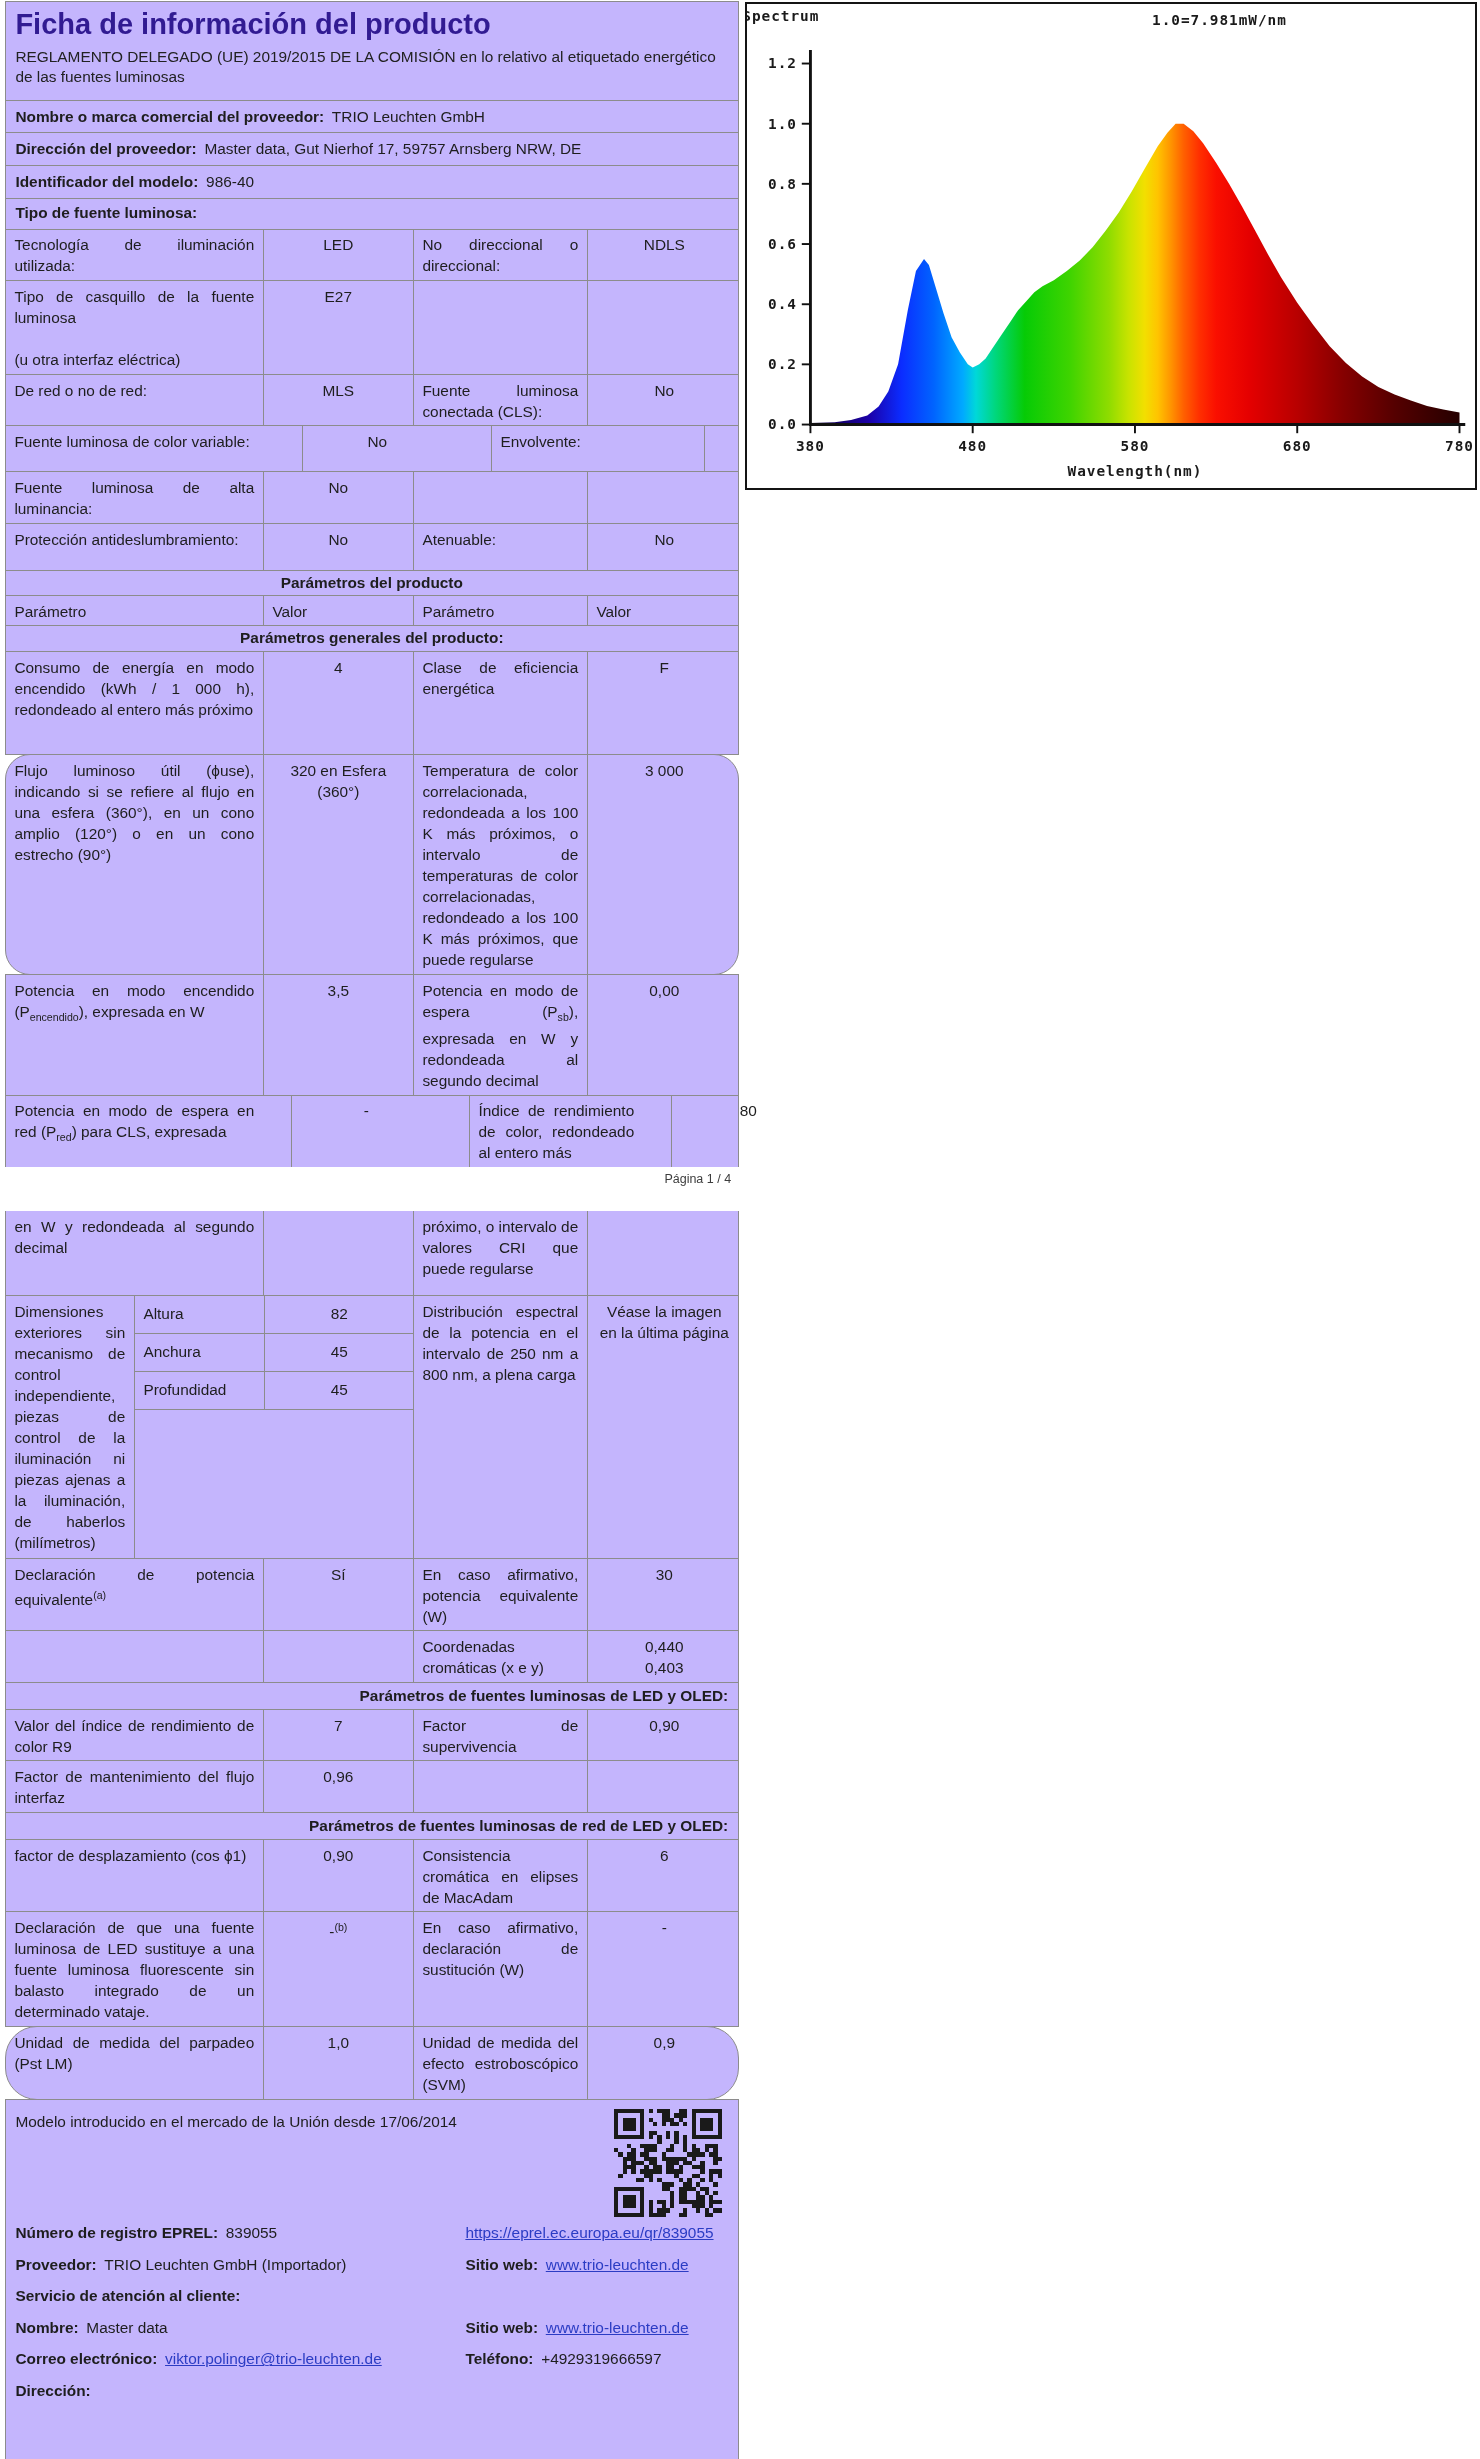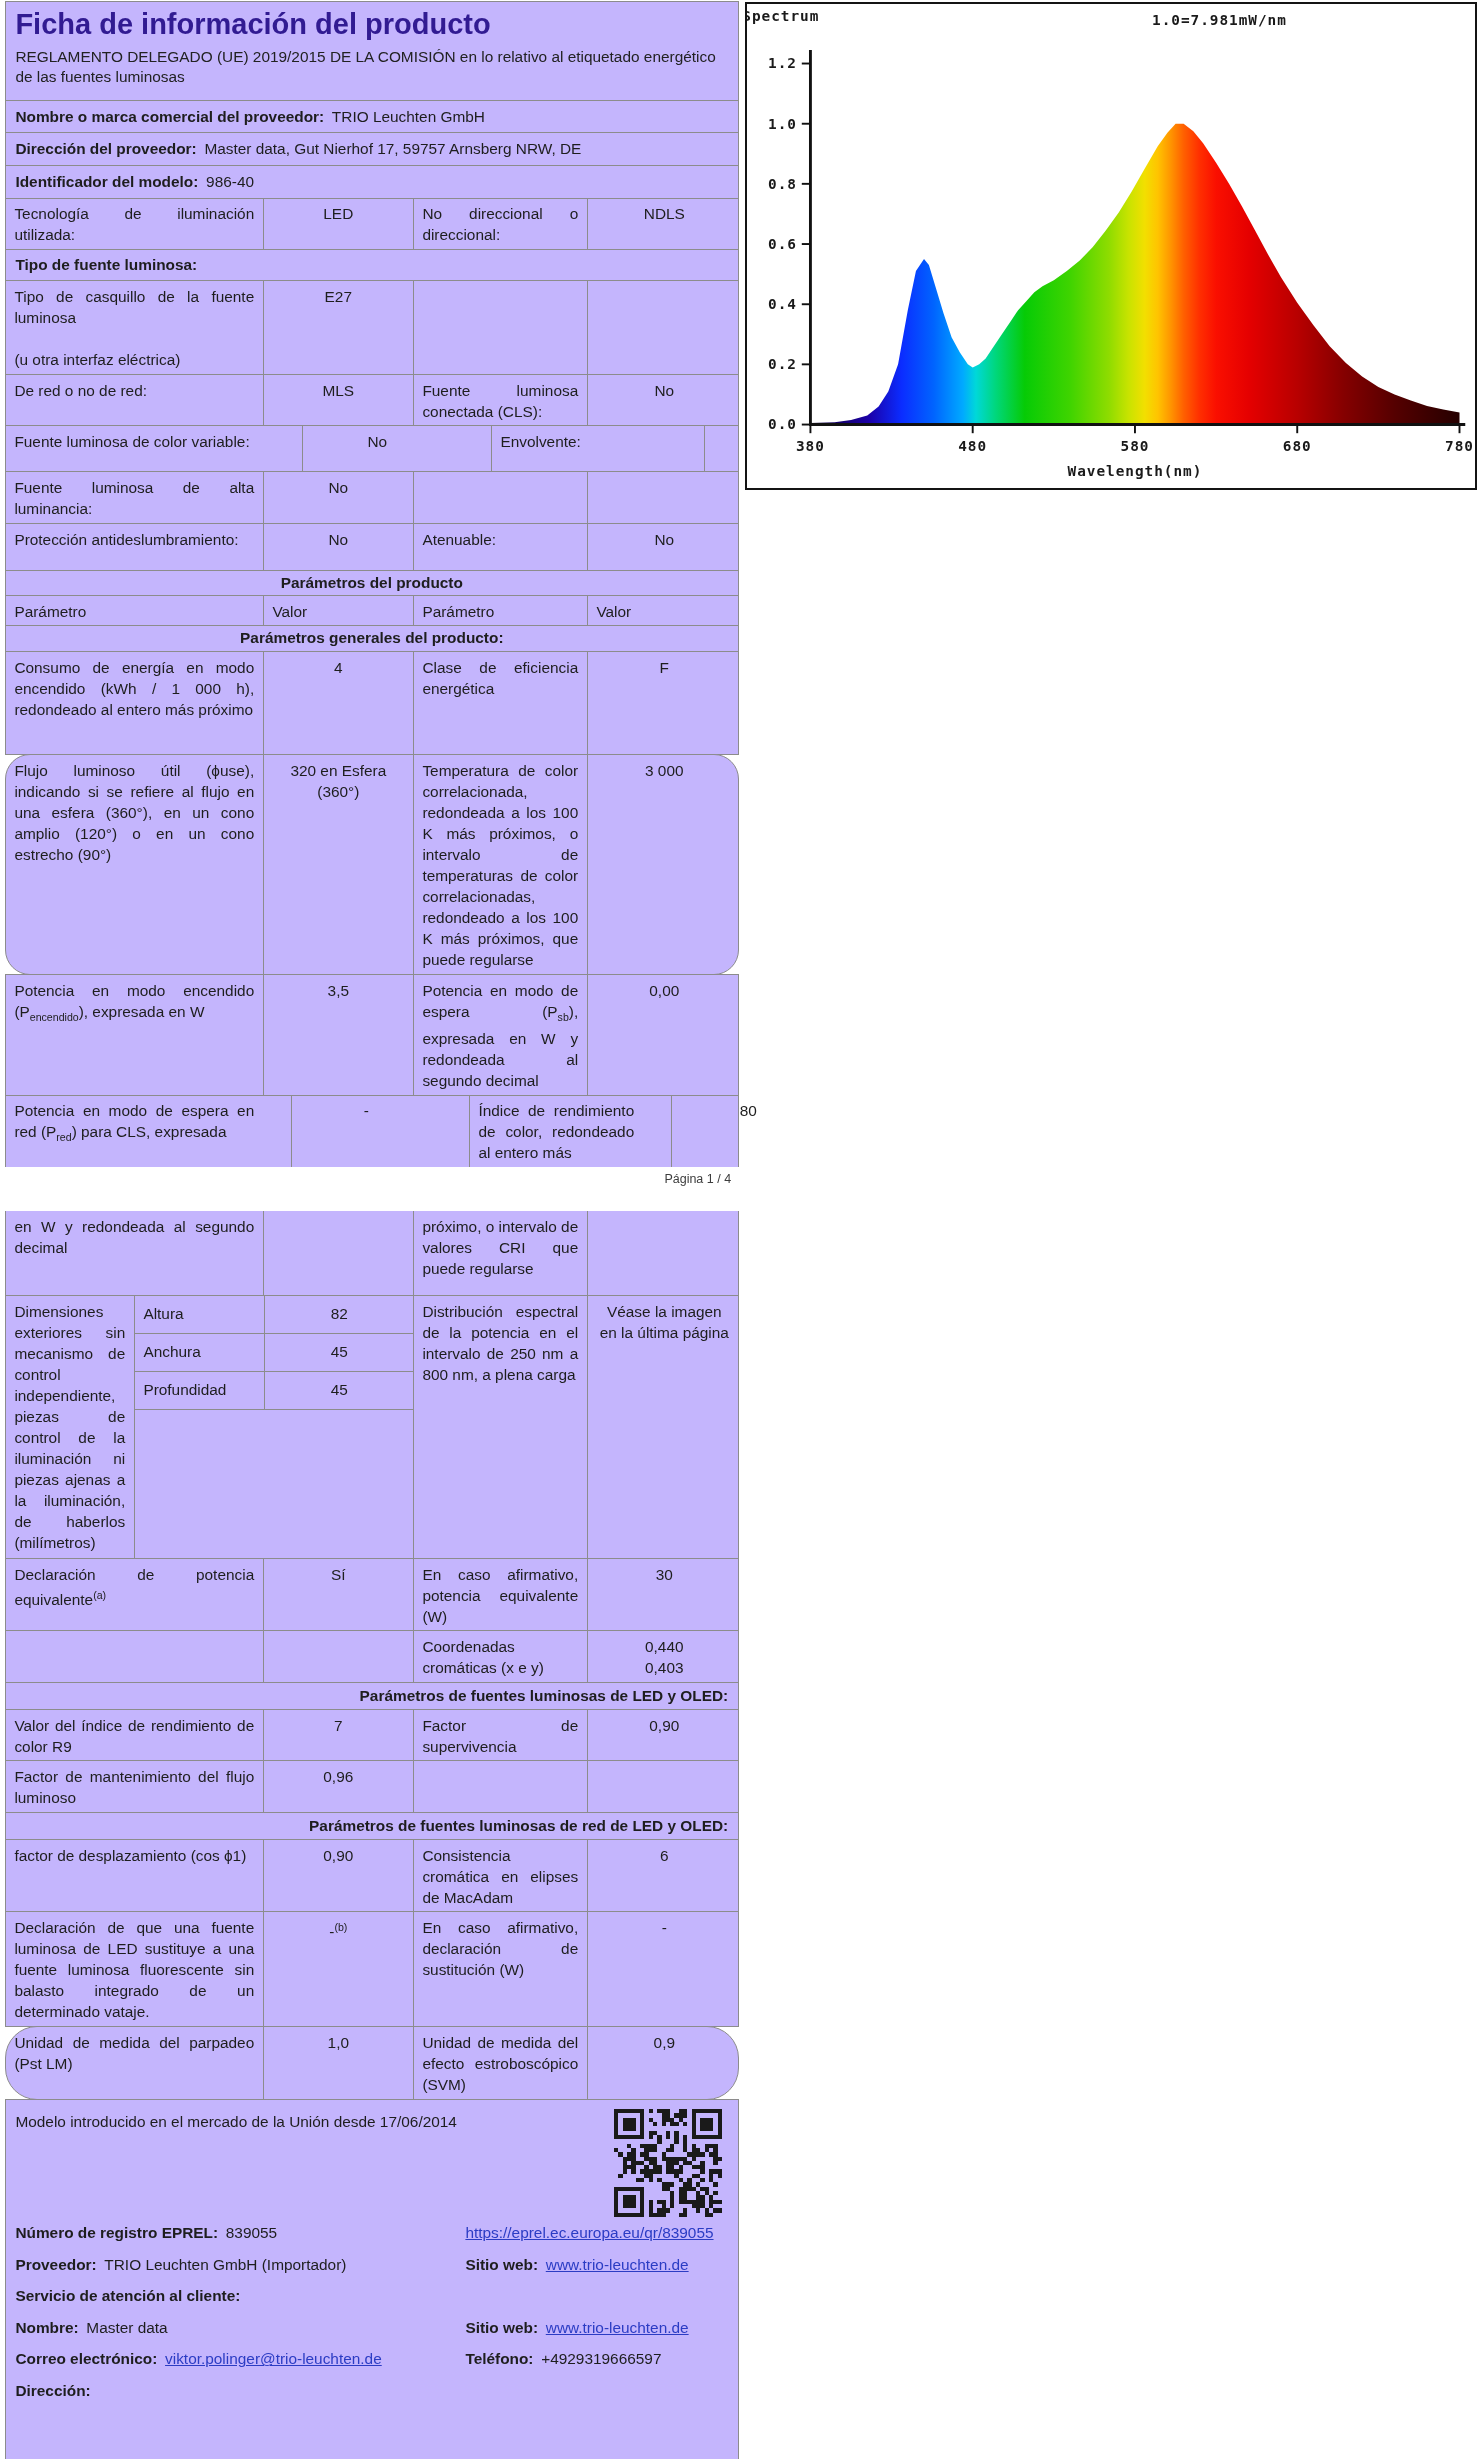--- a/index.html
+++ b/index.html
@@ -68,28 +68,28 @@
   <div class="bx inline-row">
     <b>Nombre o marca comercial del proveedor:</b><span>TRIO Leuchten GmbH</span>
   </div>
   <div class="bx inline-row">
     <b>Dirección del proveedor:</b><span>Master data, Gut Nierhof 17, 59757 Arnsberg NRW, DE</span>
   </div>
   <div class="bx inline-row">
     <b>Identificador del modelo:</b><span>986-40</span>
   </div>
 
+  <div class="bx sect">Tipo de fuente luminosa:</div>
+
   <div class="bx r4" style="min-height:48px;">
     <div class="c lab">Tecnología de iluminación utilizada:</div>
     <div class="c val">LED</div>
     <div class="c lab">No direccional o direccional:</div>
     <div class="c val">NDLS</div>
   </div>
-
-  <div class="bx sect">Tipo de fuente luminosa:</div>
   <div class="bx r4" style="min-height:85px;">
     <div class="c lab pre">Tipo de casquillo de la fuente luminosa
 
 (u otra interfaz eléctrica)</div>
     <div class="c val">E27</div>
     <div class="c lab"></div>
     <div class="c val"></div>
   </div>
   <div class="bx r4" style="min-height:47px;">
     <div class="c lab">De red o no de red:</div>
@@ -195,21 +195,21 @@
   </div>
 
   <div class="bx left-head">Parámetros de fuentes luminosas de LED y OLED:</div>
   <div class="bx r4" style="min-height:46px;">
     <div class="c lab">Valor del índice de rendimiento de color R9</div>
     <div class="c val">7</div>
     <div class="c lab">Factor de supervivencia</div>
     <div class="c val">0,90</div>
   </div>
   <div class="bx r4" style="min-height:48px;">
-    <div class="c lab">Factor de mantenimiento del flujo luminoso</div>
+    <div class="c lab">Factor de mantenimiento del flujo interfaz</div>
     <div class="c val">0,96</div>
     <div class="c lab"></div>
     <div class="c val"></div>
   </div>
 
   <div class="bx left-head">Parámetros de fuentes luminosas de red de LED y OLED:</div>
   <div class="bx r4" style="min-height:65px;">
     <div class="c lab">factor de desplazamiento (cos ϕ1)</div>
     <div class="c val">0,90</div>
     <div class="c lab">Consistencia cromática en elipses de MacAdam</div>

